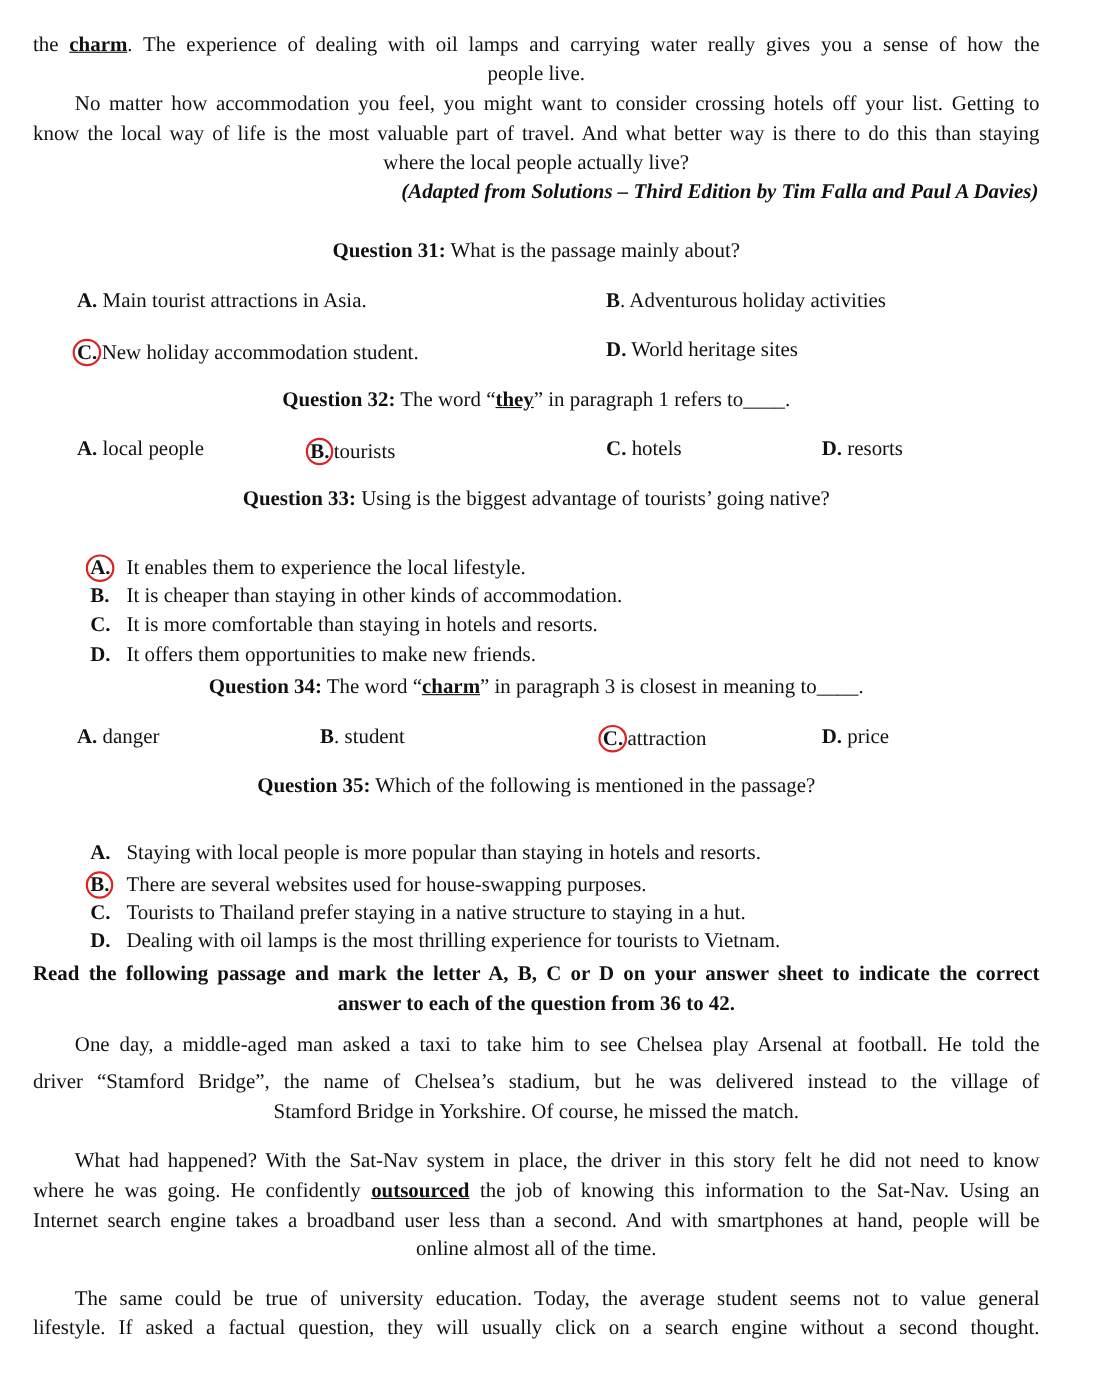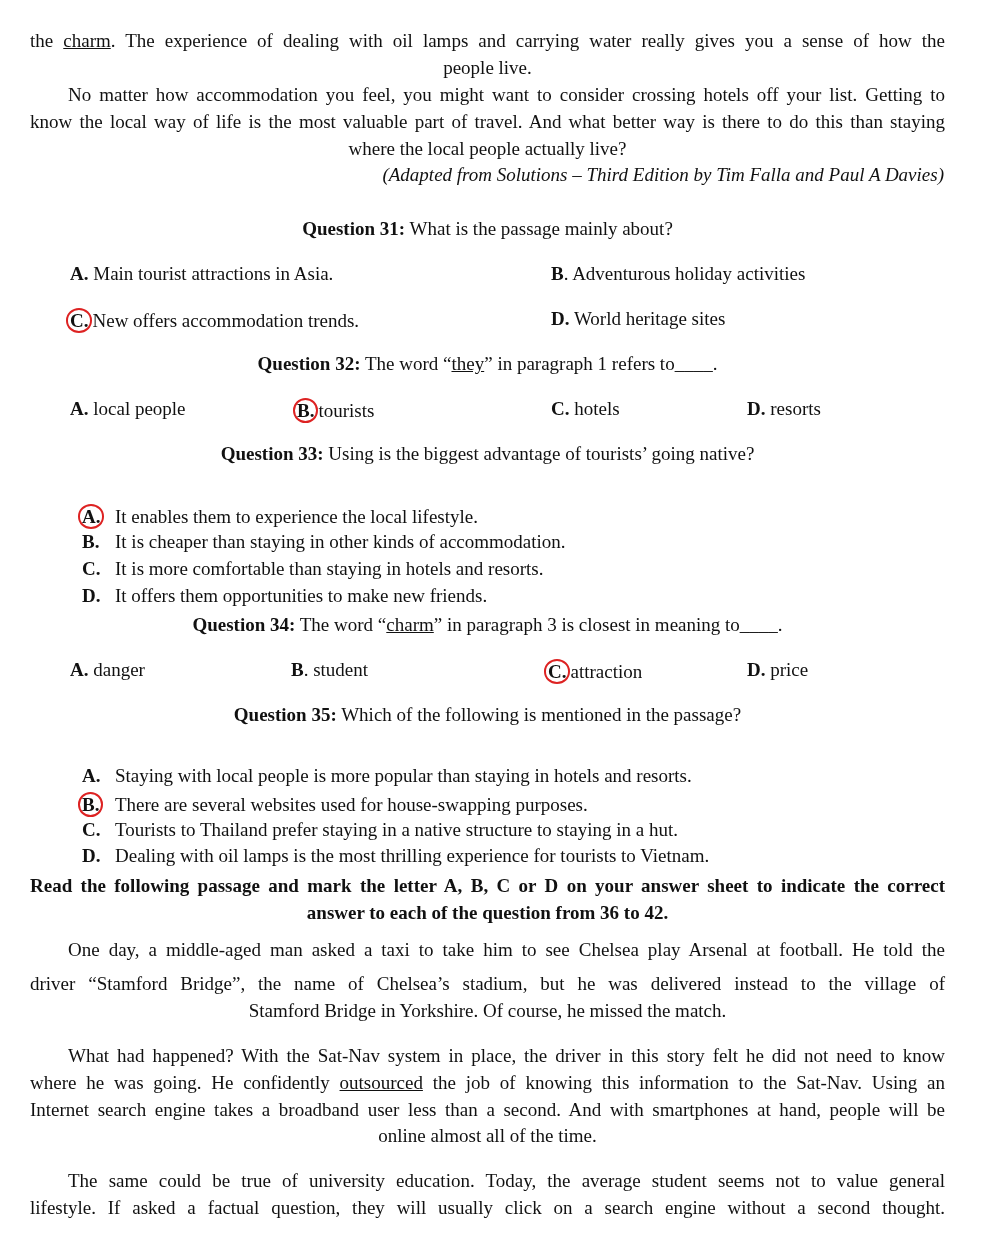--- a/index.html
+++ b/index.html
@@ -2,48 +2,48 @@
 <html><head>
 <meta charset="utf-8">
 <style>
   html, body { margin: 0; padding: 0; background: #ffffff; }
   body { width: 1000px; height: 1254px; overflow: hidden; position: relative;
          font-family: "Liberation Serif", serif; font-size: 19px; color: #111; }
   .line { position: absolute; left: 30px; width: 915px; white-space: nowrap; text-align: center; }
   .just { text-align: justify; text-align-last: justify; white-space: normal; }
   .indent { left: 68px; width: 877px; }
   .b { font-weight: bold; }
-  .u { text-decoration: underline; font-weight: normal; }
-  .src { position: absolute; right: 56px; font-style: italic; }
+  .u { text-decoration: underline; font-weight: bold; }
+  .src { position: absolute; right: 56px; font-style: italic; font-weight: bold; }
   .opt { position: absolute; white-space: nowrap; text-align: right; }
   .opt .lt { font-weight: bold; }
   .circ { display: inline-block; border: 2px solid #d22; border-radius: 50%;
           padding: 0 2px; line-height: 21px; margin-left: -4px; }
   .vopt { position: absolute; left: 82px; white-space: nowrap; margin-top: 16px; }
   .vopt .lt { display: inline-block; width: 33px; font-weight: bold; }
 </style>
 </head>
 <body>
 
 <div class="line just" style="top:30px"><span>the </span><span class="u">charm</span><span>. The experience of dealing with oil lamps and carrying water really gives you a sense of how the</span></div>
 <div class="line" style="top:57px">people live.</div>
 <div class="line just indent" style="top:84px">No matter how accommodation you feel, you might want to consider crossing hotels off your list. Getting to</div>
 <div class="line just" style="top:111px">know the local way of life is the most valuable part of travel. And what better way is there to do this than staying</div>
 <div class="line" style="top:138px">where the local people actually live?</div>
 <div class="src" style="top:164px">(Adapted from Solutions – Third Edition by Tim Falla and Paul A Davies)</div>
 
 <div class="line" style="top:218px"><span class="b">Question 31:</span> <span>What is the passage mainly about?</span></div>
 <div class="opt" style="left:70px;top:263px"><span class="lt">A.</span> <span>Main tourist attractions in Asia.</span></div>
 <div class="opt" style="left:551px;top:263px"><span class="lt">B</span><span>.</span><span> Adventurous holiday activities</span></div>
-<div class="opt" style="left:70px;top:308px"><span class="lt circ">C.</span><span>New offers accommodation trends.</span></div>
+<div class="opt" style="left:70px;top:308px"><span class="lt circ">C.</span><span>New holiday accommodation student.</span></div>
 <div class="opt" style="left:551px;top:308px"><span class="lt">D.</span><span> World heritage sites</span></div>
 
 <div class="line" style="top:353px"><span class="b">Question 32:</span> <span>The word “</span><span class="u">they</span><span>” in paragraph 1 refers to____.</span></div>
 <div class="opt" style="left:70px;top:398px"><span class="lt">A.</span><span> local people</span></div>
-<div class="opt" style="left:297px;top:398px"><span class="lt circ">B.</span><span>tourists</span></div>
+<div class="opt" style="left:282px;top:398px"><span class="lt circ">B.</span><span>tourists</span></div>
 <div class="opt" style="left:551px;top:398px"><span class="lt">C.</span><span> hotels</span></div>
 <div class="opt" style="left:747px;top:398px"><span class="lt">D.</span><span> resorts</span></div>
 
 <div class="line" style="top:443px"><span class="b">Question 33:</span> <span>Using is the biggest advantage of tourists’ going native?</span></div>
 <div class="vopt" style="top:488px"><span class="lt"><span class="circ">A.</span></span><span>It enables them to experience the local lifestyle.</span></div>
 <div class="vopt" style="top:515px"><span class="lt">B.</span><span>It is cheaper than staying in other kinds of accommodation.</span></div>
 <div class="vopt" style="top:542px"><span class="lt">C.</span><span>It is more comfortable than staying in hotels and resorts.</span></div>
 <div class="vopt" style="top:569px"><span class="lt">D.</span><span>It offers them opportunities to make new friends.</span></div>
 
 <div class="line" style="top:614px"><span class="b">Question 34:</span> <span>The word “</span><span class="u">charm</span><span>” in paragraph 3 is closest in meaning to____.</span></div>

